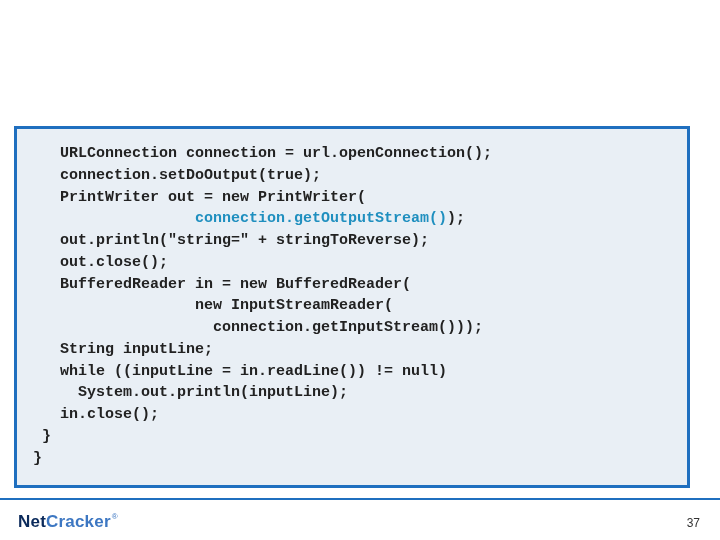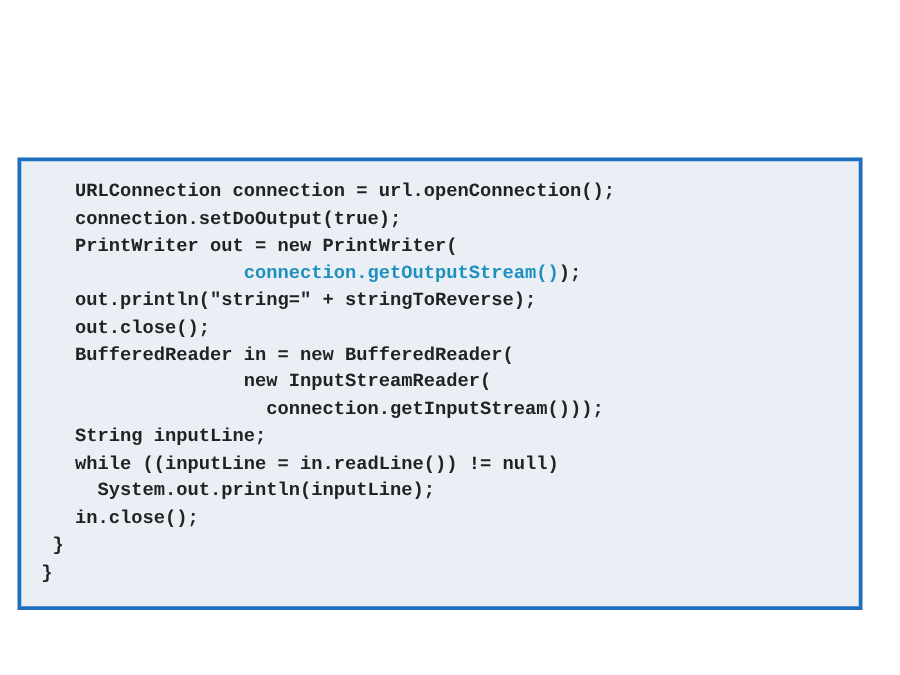--- a/index.html
+++ b/index.html
@@ -108,13 +108,20 @@
                   <span>new InputStreamReader(</span>
                     <span>connection.getInputStream()));</span>
    <span>String inputLine;</span>
    <span>while ((inputLine = in.readLine()) != null)</span>
      <span>System.out.println(inputLine);</span>
    <span>in.close();</span>
  <span>}</span>
 <span>}</span></pre>
   </div>
 
+  <div class="footer">
+    <div class="footer-line"></div>
+    <div class="logo">
+      <span class="net">Net</span><span class="cracker">Cracker</span><span class="reg">®</span>
+    </div>
+    <div class="pagenum">37</div>
+  </div>
 </div>
 
 </body></html>

